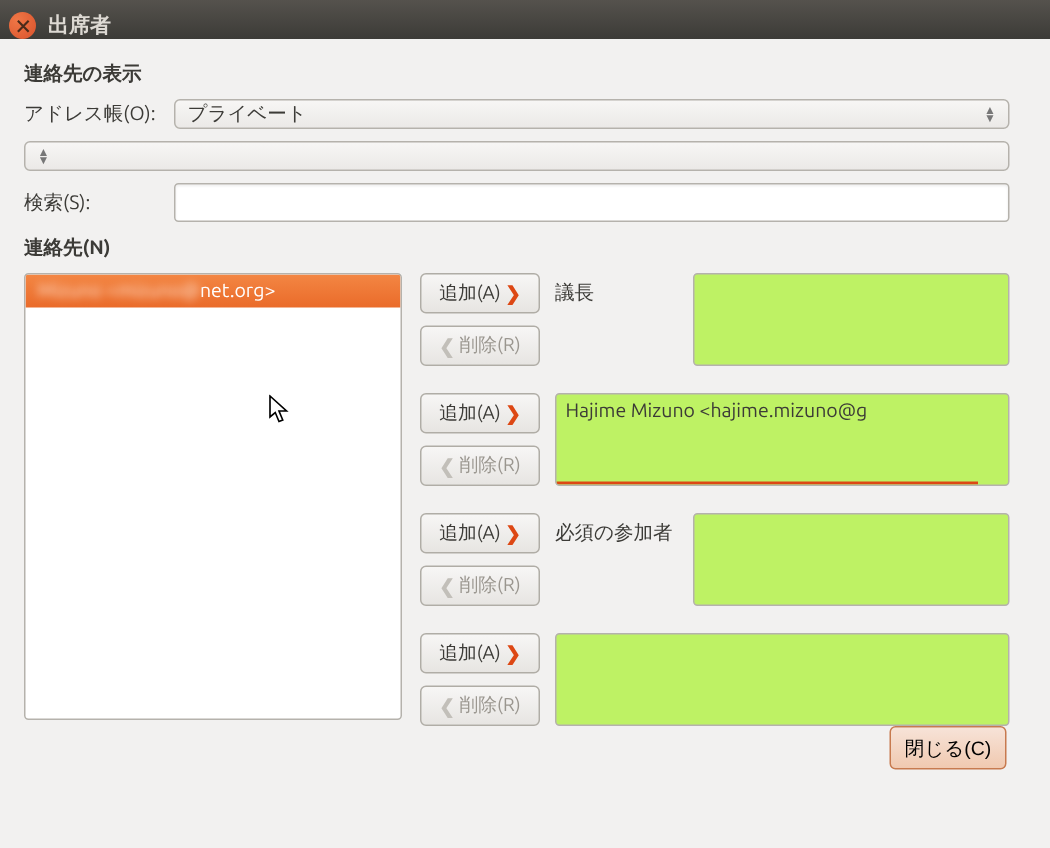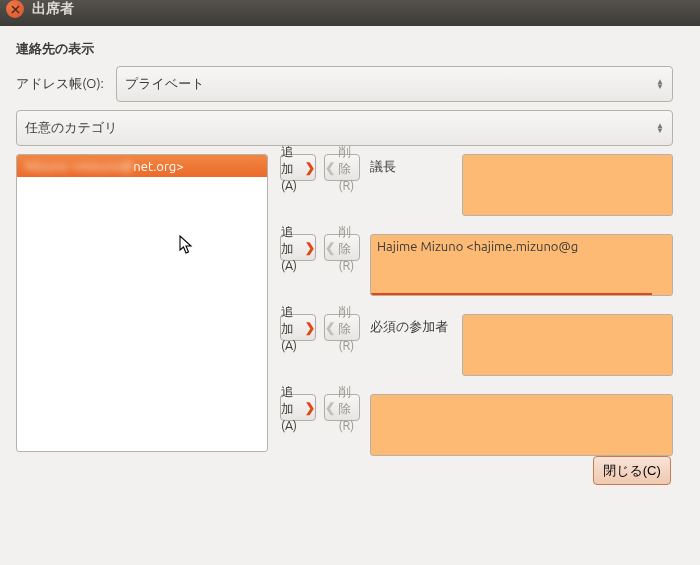--- a/index.html
+++ b/index.html
@@ -1,41 +1,41 @@
 <!DOCTYPE html>
 <html><head>
 <meta charset="utf-8">
 <style>
 * { box-sizing: border-box; margin: 0; padding: 0; }
 body { font-family: "Ubuntu", sans-serif; font-size: 13px; background: #f2f1f0; color: #3c3b37; width: 700px; height: 565px; overflow: hidden; }
-.titlebar { background: linear-gradient(#55524d, #3c3b37); height: 26px; display: flex; align-items: flex-start; padding: 0 6px; gap: 8px; }
+.titlebar { background: linear-gradient(#55524d, #3c3b37); height: 26px; display: flex; align-items: flex-end; padding: 0 6px; gap: 8px; }
 .close-btn { width: 18px; height: 18px; border-radius: 50%; background: radial-gradient(circle at 30% 30%, #f07746, #d9522c); display: flex; align-items: center; justify-content: center; cursor: pointer; }
 .close-btn svg { width: 9px; height: 9px; }
 .title { color: #ddd9d3; font-size: 14px; font-weight: bold; }
 .content { padding: 10px 27px 12px 16px; }
 .section-header { font-weight: bold; font-size: 13px; margin: 4px 0 8px 0; }
 .form-row { display: flex; align-items: center; margin-bottom: 8px; }
 .form-label { width: 100px; padding-right: 8px; font-size: 13px; }
-.combo { flex: 1; height: 36px; background: linear-gradient(#f7f6f5, #ebe9e7); border: 1px solid #b5b2ac; border-radius: 4px; padding: 0 8px; display: flex; align-items: center; justify-content: space-between; cursor: pointer; }
+.combo { flex: 1; height: 20px; background: linear-gradient(#f7f6f5, #ebe9e7); border: 1px solid #b5b2ac; border-radius: 4px; padding: 0 8px; display: flex; align-items: center; justify-content: space-between; cursor: pointer; }
 .combo .updn { display: flex; flex-direction: column; line-height: 5px; color: #777; font-size: 8px; }
 .text-input { flex: 1; height: 26px; background: #fff; border: 1px solid #b5b2ac; border-radius: 3px; padding: 0 6px; box-shadow: inset 0 1px 2px rgba(0,0,0,.08); }
 .main-area { display: flex; gap: 12px; margin-top: 4px; }
 .contact-list { width: 252px; height: 298px; background: #fff; border: 1px solid #b5b2ac; border-radius: 3px; overflow: hidden; position: relative; }
 .contact-item { background: linear-gradient(#f38643, #ea6b2a); color: #fff; height: 22px; display: flex; align-items: center; padding: 0 8px; font-size: 13px; text-align: center; }
 .blur { filter: blur(3px); color: #ffe8d9; }
 .cursor { position: absolute; left: 162px; top: 80px; }
 .roles-col { flex: 1; display: flex; flex-direction: column; gap: 18px; }
 .role-row { display: flex; gap: 10px; }
-.btns-col { display: flex; gap: 8px; width: 80px; }
+.btns-col { display: flex; flex-direction: column; gap: 8px; width: 80px; }
 .btn { height: 27px; background: linear-gradient(#f7f6f5, #e7e5e2); border: 1px solid #b0ada6; border-radius: 4px; display: flex; align-items: center; justify-content: center; gap: 3px; font-size: 12.5px; cursor: pointer; }
 .btn.add .chev { color: #dd4814; font-weight: bold; }
 .btn.del { color: #9a968f; cursor: default; }
 .btn.del .chev { color: #c2bfb9; font-weight: bold; }
 .role-label { width: 82px; font-size: 13px; padding-top: 4px; }
-.role-box { flex: 1; background: #fdba74; border: 1px solid #b5b2ac; border-radius: 3px; height: 62px; padding: 4px 6px; font-size: 13px; overflow: hidden; position: relative; }
+.role-box { flex: 1; background: #bef264; border: 1px solid #b5b2ac; border-radius: 3px; height: 62px; padding: 4px 6px; font-size: 13px; overflow: hidden; position: relative; }
 .role-box.underlined::after { content: ""; position: absolute; left: 0; right: 20px; bottom: 0; height: 2px; background: #dd4814; }
 .footer { display: flex; justify-content: flex-end; padding-right: 2px; }
 .close-button { min-width: 78px; height: 29px; background: linear-gradient(#f7e3d8, #f0c9b0); border: 1px solid #c77a4f; border-radius: 4px; font-size: 13px; cursor: pointer; }
 </style>
 </head>
 <body>
 
 <div class="titlebar">
   <div class="close-btn">
     <svg viewBox="0 0 10 10">
@@ -54,29 +54,33 @@
       <span>プライベート</span>
       <span class="updn">
           <span>▲</span>
           <span>▼</span>
         </span>
     </div>
   </div>
 
   <div class="form-row">
     <div class="combo">
-      <span>任意のカテゴリ</span>
       <span class="updn">
           <span>▲</span>
           <span>▼</span>
         </span>
     </div>
   </div>
 
+  <div class="form-row">
+    <div class="form-label">検索(S):</div>
+    <input class="text-input" value="" style="">
+  </div>
 
+  <div class="section-header">連絡先(N)</div>
 
   <div class="main-area">
     <div class="contact-list">
       <div class="contact-item">
         <span class="blur">Mizuno &lt;mizuno@</span>
           <span>net.org&gt;</span>
       </div>
       <svg class="cursor" width="16" height="20" viewBox="0 0 16 20">
         <path d="M1 1 L1 15 L4.5 12 L7 18 L9.5 17 L7 11 L12 11 Z" fill="#fff" stroke="#000" stroke-width="1.1"></path>
       </svg>

